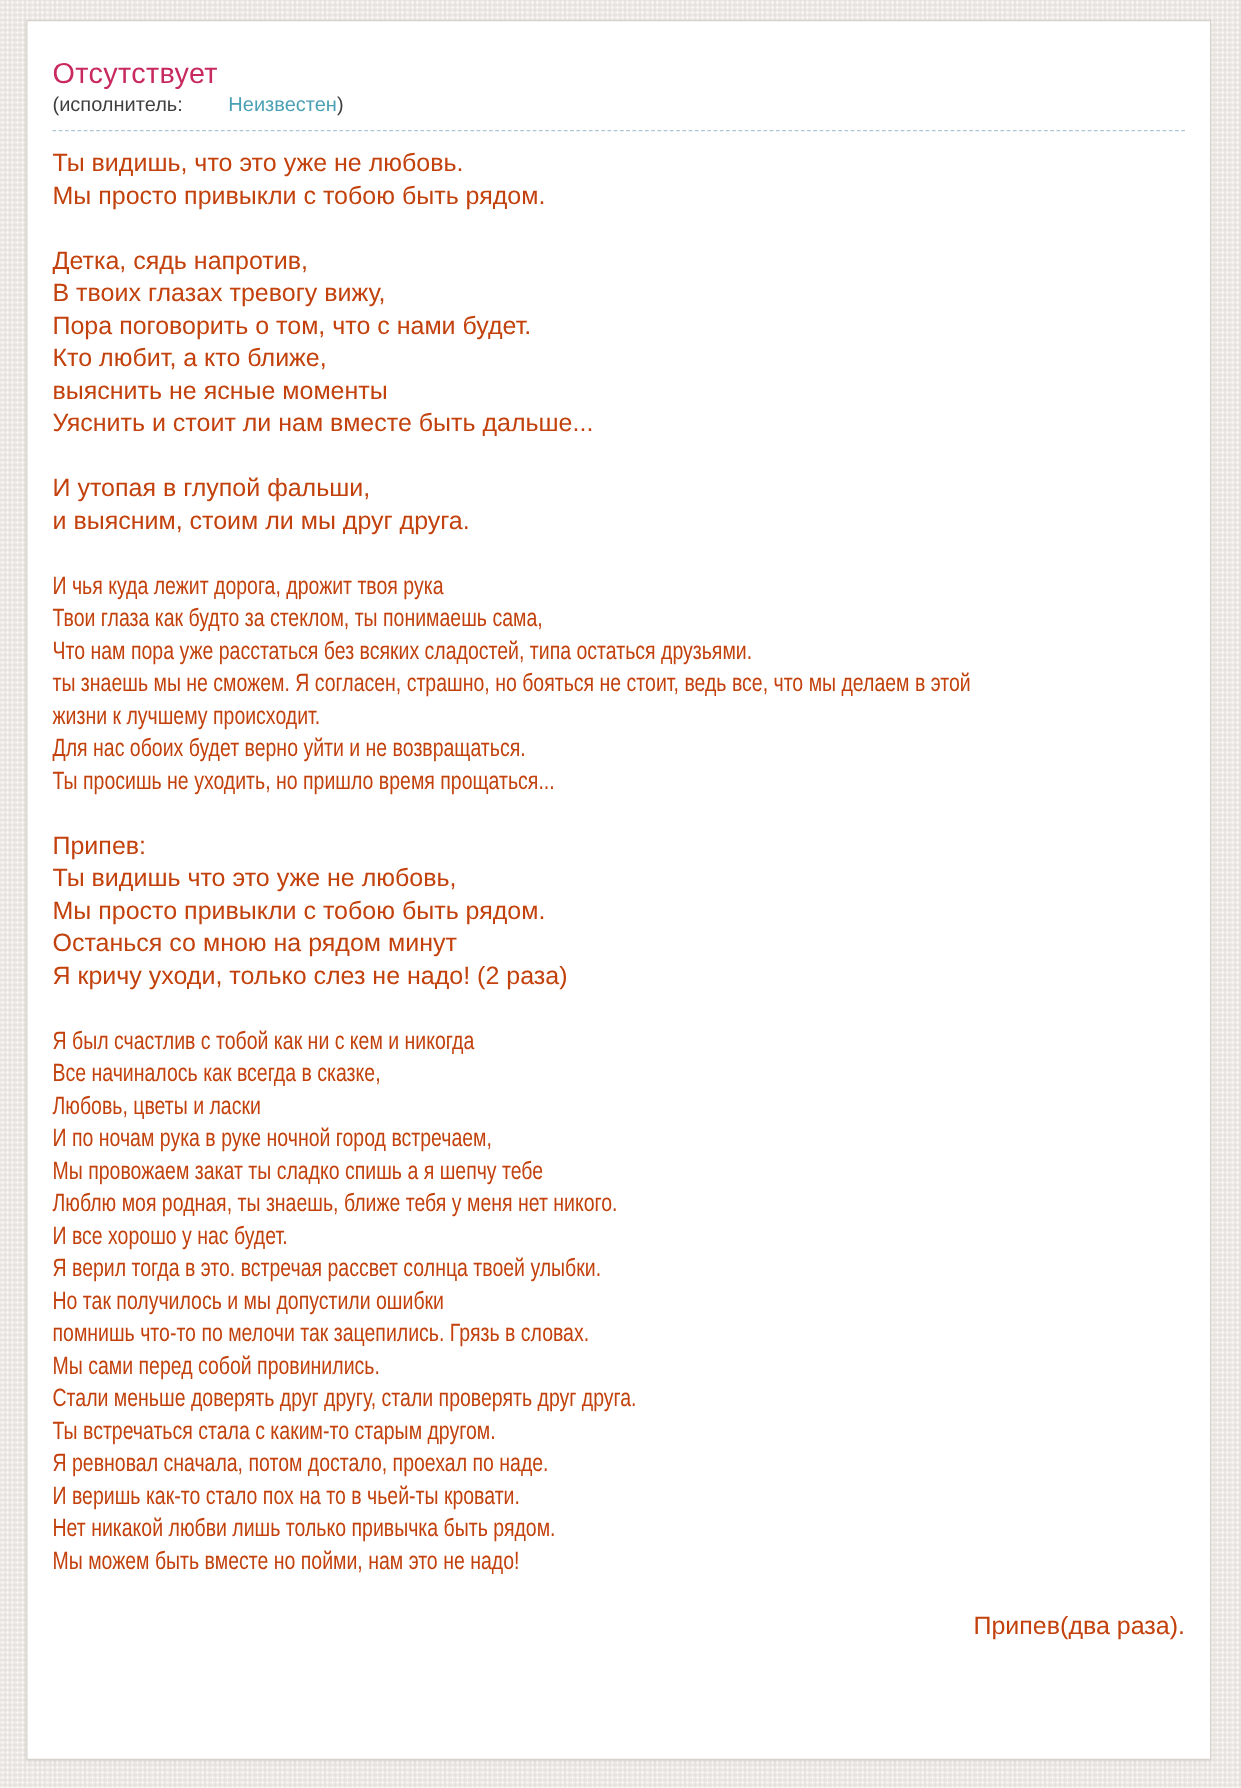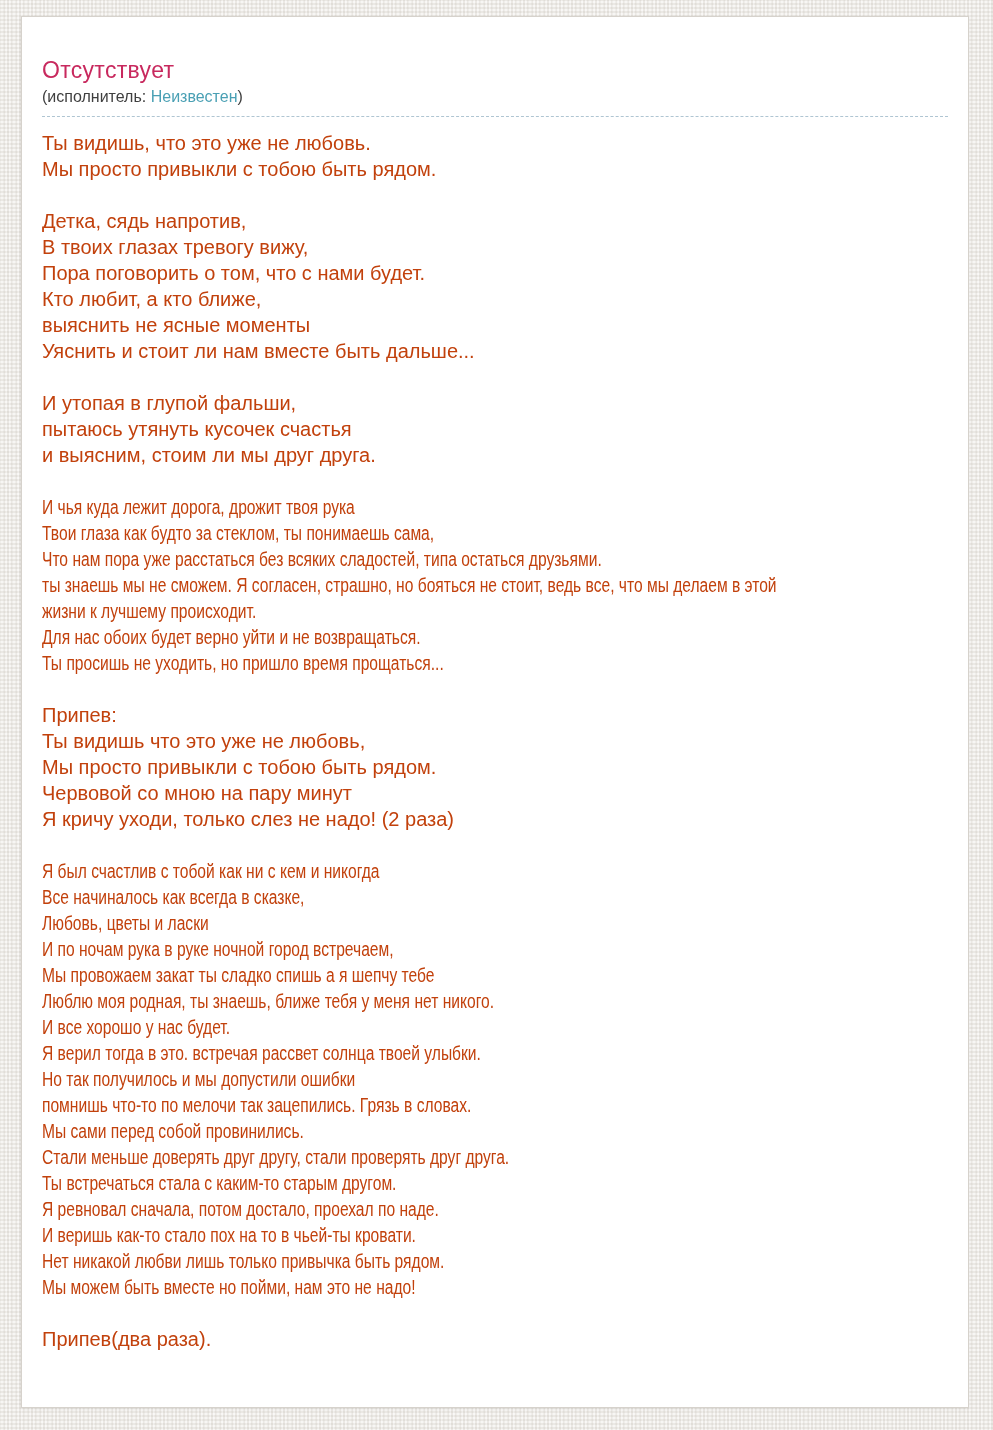--- a/index.html
+++ b/index.html
@@ -22,21 +22,21 @@
   .card {
     position: absolute;
     left: 21px;
     top: 16px;
     width: 948px;
     height: 1392px;
     background: #ffffff;
     border: 1px solid #d6d2cc;
     box-shadow: 0 1px 3px rgba(0,0,0,0.07);
     box-sizing: border-box;
-    padding: 40px 20px 20px 20px;
+    padding: 28px 20px 20px 20px;
   }
   .page-header {
     padding-bottom: 9px;
     border-bottom: 1px dashed #afc5d2;
   }
   .song-title {
     margin: 0;
     font-size: 23px;
     line-height: 27px;
     font-weight: 400;
@@ -44,31 +44,33 @@
   }
   .subtitle {
     margin-top: 3px;
     font-size: 16px;
     line-height: 20px;
     color: #3f3f3f;
   }
   .artist-link {
     text-decoration: none;
     cursor: pointer;
+    margin-left: 32px;
   }
   .lyrics {
     margin-top: 13px;
     color: #c2410c;
     font-size: 20px;
   }
   .stanza {
     margin: 0 0 26px 0;
   }
   .stanza:last-child {
     margin-bottom: 0;
+    text-align: right;
   }
   .line {
     height: 26px;
     line-height: 26px;
     white-space: nowrap;
   }
   .condensed {
     width: 128.2%;
     transform: scaleX(0.78);
     transform-origin: 0 0;
@@ -94,37 +96,36 @@
       <div class="stanza">
         <div class="line">Детка, сядь напротив,</div>
         <div class="line">В твоих глазах тревогу вижу,</div>
         <div class="line">Пора поговорить о том, что с нами будет.</div>
         <div class="line">Кто любит, а кто ближе,</div>
         <div class="line">выяснить не ясные моменты</div>
         <div class="line">Уяснить и стоит ли нам вместе быть дальше...</div>
       </div>
       <div class="stanza">
         <div class="line">И утопая в глупой фальши,</div>
-        <div class="line">пытаюсь утянуть кусочек счастья</div>
         <div class="line">и выясним, стоим ли мы друг друга.</div>
       </div>
       <div class="stanza condensed">
         <div class="line">И чья куда лежит дорога, дрожит твоя рука</div>
         <div class="line">Твои глаза как будто за стеклом, ты понимаешь сама,</div>
         <div class="line">Что нам пора уже расстаться без всяких сладостей, типа остаться друзьями.</div>
         <div class="line">ты знаешь мы не сможем. Я согласен, страшно, но бояться не стоит, ведь все, что мы делаем в этой</div>
         <div class="line">жизни к лучшему происходит.</div>
         <div class="line">Для нас обоих будет верно уйти и не возвращаться.</div>
         <div class="line">Ты просишь не уходить, но пришло время прощаться...</div>
       </div>
       <div class="stanza">
         <div class="line">Припев:</div>
         <div class="line">Ты видишь что это уже не любовь,</div>
         <div class="line">Мы просто привыкли с тобою быть рядом.</div>
-        <div class="line">Червовой со мною на пару минут</div>
+        <div class="line">Останься со мною на рядом минут</div>
         <div class="line">Я кричу уходи, только слез не надо! (2 раза)</div>
       </div>
       <div class="stanza condensed">
         <div class="line">Я был счастлив с тобой как ни с кем и никогда</div>
         <div class="line">Все начиналось как всегда в сказке,</div>
         <div class="line">Любовь, цветы и ласки</div>
         <div class="line">И по ночам рука в руке ночной город встречаем,</div>
         <div class="line">Мы провожаем закат ты сладко спишь а я шепчу тебе</div>
         <div class="line">Люблю моя родная, ты знаешь, ближе тебя у меня нет никого.</div>
         <div class="line">И все хорошо у нас будет.</div>

